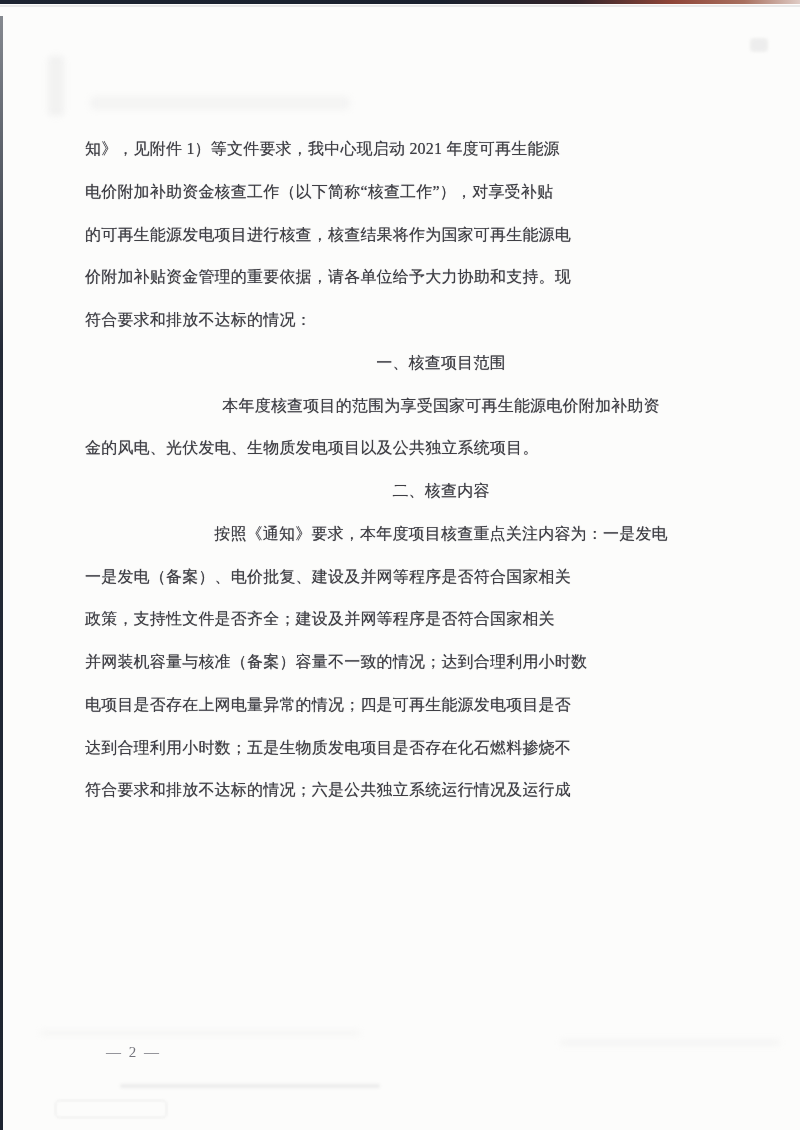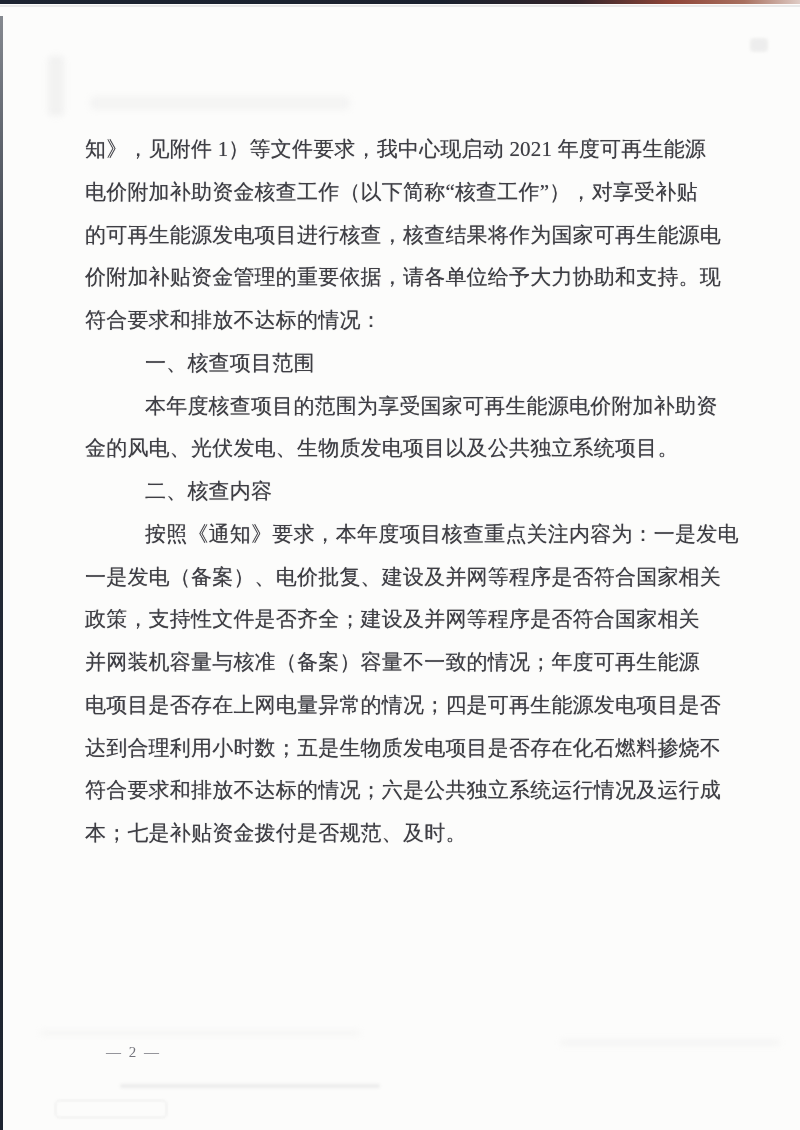--- a/index.html
+++ b/index.html
@@ -32,31 +32,31 @@
   .smudge-b{left:90px;top:96px;width:260px;height:14px;opacity:.22;}
   .smudge-c{left:120px;top:1084px;width:260px;height:4px;opacity:.45;filter:blur(1.5px);}
   .smudge-d{left:55px;top:1100px;width:110px;height:16px;background:transparent;border:1px solid #e2e2e2;opacity:.8;filter:blur(1px);}
   .smudge-e{left:560px;top:1040px;width:220px;height:5px;opacity:.25;}
   .smudge-f{left:750px;top:38px;width:18px;height:14px;opacity:.4;filter:blur(1.5px);}
   .smudge-g{left:40px;top:1030px;width:320px;height:6px;opacity:.18;}
   
   .doc{
     position:absolute;left:85px;top:128px;width:652px;
     color:#3e3e44;
-    font-size:21px;
+    font-size:16px;
     letter-spacing:.2px;
     filter:blur(.35px);
     text-shadow:0 0 .7px rgba(62,62,68,.65);
   }
   .line{
     line-height:42.75px;
     height:42.75px;
     white-space:nowrap;
   }
-  .indent{text-indent:60px;}
+  .indent{text-indent:60px;text-align:center;}
   .page-number{
     position:absolute;left:106px;top:1044px;
     color:#73737b;
     font-size:15px;
     letter-spacing:2px;
     filter:blur(.3px);
   }
 </style>
 </head>
 <body>
@@ -80,22 +80,21 @@
     <div class="line">的可再生能源发电项目进行核查，核查结果将作为国家可再生能源电</div>
     <div class="line">价附加补贴资金管理的重要依据，请各单位给予大力协助和支持。现</div>
     <div class="line">符合要求和排放不达标的情况：</div>
     <div class="line indent">一、核查项目范围</div>
     <div class="line indent">本年度核查项目的范围为享受国家可再生能源电价附加补助资</div>
     <div class="line">金的风电、光伏发电、生物质发电项目以及公共独立系统项目。</div>
     <div class="line indent">二、核查内容</div>
     <div class="line indent">按照《通知》要求，本年度项目核查重点关注内容为：一是发电</div>
     <div class="line">一是发电（备案）、电价批复、建设及并网等程序是否符合国家相关</div>
     <div class="line">政策，支持性文件是否齐全；建设及并网等程序是否符合国家相关</div>
-    <div class="line">并网装机容量与核准（备案）容量不一致的情况；年度可再生能源</div>
+    <div class="line">并网装机容量与核准（备案）容量不一致的情况；达到合理利用小时数</div>
     <div class="line">电项目是否存在上网电量异常的情况；四是可再生能源发电项目是否</div>
     <div class="line">达到合理利用小时数；五是生物质发电项目是否存在化石燃料掺烧不</div>
     <div class="line">符合要求和排放不达标的情况；六是公共独立系统运行情况及运行成</div>
-    <div class="line">本；七是补贴资金拨付是否规范、及时。</div>
   </main>
 
   <div class="page-number">— 2 —</div>
 
 </div>
 
 </body></html>

